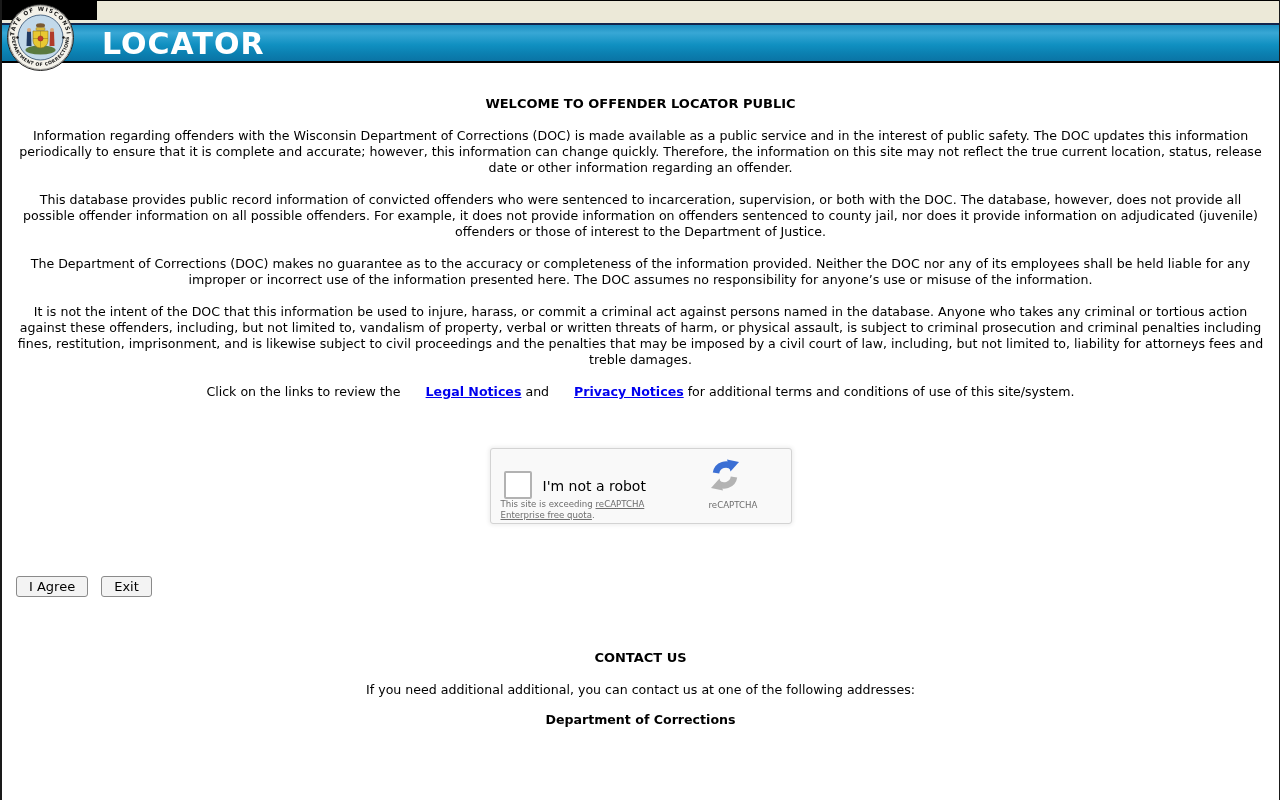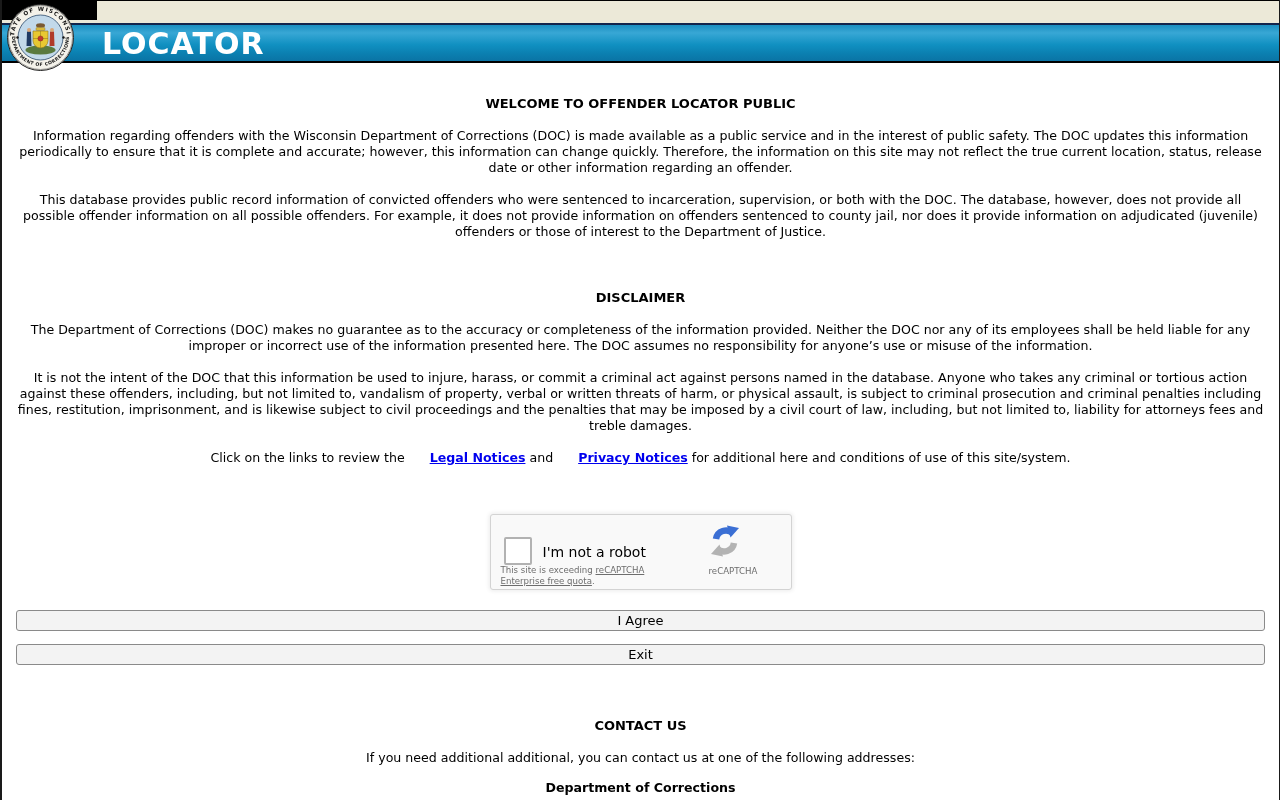--- a/index.html
+++ b/index.html
@@ -63,21 +63,21 @@
     position: absolute; left: 10px; top: 50px; width: 148px;
     font-size: 8.6px; line-height: 10.5px; color: #6d6d6d;
   }
   .captcha-quota a { color: #6d6d6d; text-decoration: underline; cursor: pointer; }
   .captcha-brand {
     position: absolute; right: 24px; top: 10px; width: 58px; text-align: left;
   }
   .captcha-brand .brand-text { font-size: 8.6px; color: #6d6d6d; margin-top: 2px; }
 
   
-  .button-row { margin-top: 20px; display: flex; justify-content: flex-start; gap: 13px; flex-direction: column; }
+  .button-row { margin-top: 52px; display: flex; justify-content: flex-start; gap: 13px; }
   .btn {
     font-family: inherit; font-size: 13px; color: #000;
     background: #f3f3f3; border: 1px solid #8a8a8a; border-radius: 3px;
     padding: 2px 12px; height: 21px; line-height: 15px; cursor: pointer;
   }
 
   .dept-line { font-weight: bold; margin-top: 14px; }
 </style>
 </head>
 <body>
@@ -121,27 +121,26 @@
   </div>
 
   <div class="content">
 
     <h2 class="welcome-heading">WELCOME TO OFFENDER LOCATOR PUBLIC</h2>
 
     <p>Information regarding offenders with the Wisconsin Department of Corrections (DOC) is made available as a public service and in the interest of public safety. The DOC updates this information periodically to ensure that it is complete and accurate; however, this information can change quickly. Therefore, the information on this site may not reflect the true current location, status, release date or other information regarding an offender.</p>
 
     <p>This database provides public record information of convicted offenders who were sentenced to incarceration, supervision, or both with the DOC. The database, however, does not provide all possible offender information on all possible offenders. For example, it does not provide information on offenders sentenced to county jail, nor does it provide information on adjudicated (juvenile) offenders or those of interest to the Department of Justice.</p>
 
-    <h2 class="disclaimer-heading">DISCLAIMER</h2>
 
     <p>The Department of Corrections (DOC) makes no guarantee as to the accuracy or completeness of the information provided. Neither the DOC nor any of its employees shall be held liable for any improper or incorrect use of the information presented here. The DOC assumes no responsibility for anyone’s use or misuse of the information.</p>
 
     <p>It is not the intent of the DOC that this information be used to injure, harass, or commit a criminal act against persons named in the database. Anyone who takes any criminal or tortious action against these offenders, including, but not limited to, vandalism of property, verbal or written threats of harm, or physical assault, is subject to criminal prosecution and criminal penalties including fines, restitution, imprisonment, and is likewise subject to civil proceedings and the penalties that may be imposed by a civil court of law, including, but not limited to, liability for attorneys fees and treble damages.</p>
 
-    <p><span>Click on the links to review the </span><a class="textlink">Legal Notices</a><span> and </span><a class="textlink">Privacy Notices</a><span> for additional here and conditions of use of this site/system.</span></p>
+    <p><span>Click on the links to review the </span><a class="textlink">Legal Notices</a><span> and </span><a class="textlink">Privacy Notices</a><span> for additional terms and conditions of use of this site/system.</span></p>
 
 
     <div class="captcha-wrap">
       <div class="captcha">
         <div class="captcha-checkbox"></div>
         <div class="captcha-label">I'm not a robot</div>
         <div class="captcha-quota"><span>This site is exceeding </span><a>reCAPTCHA Enterprise free quota</a><span>.</span></div>
         <div class="captcha-brand">
           <svg width="32" height="32" viewBox="0 0 32 32">
             <path d="M7,14 A10,10 0 0 1 24,8.5" stroke="#3b6fd4" stroke-width="6.5" fill="none"></path>

